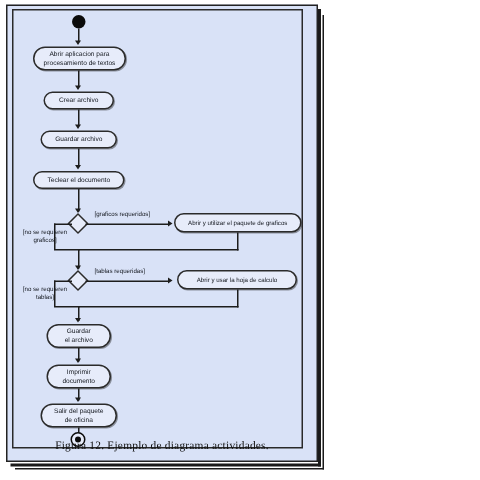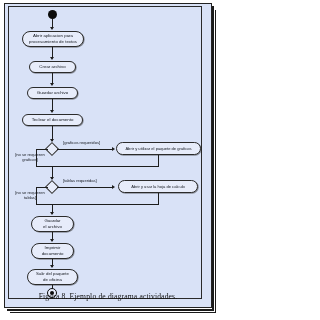--- a/index.html
+++ b/index.html
@@ -282,15 +282,15 @@
         <span>de oficina</span>
       </div>
     </div>
 
     <div class="vline" style="left:52px; top:285px; height:4px;"></div>
 
     <div class="end-node" style="left:47px; top:288px;"></div>
 
   </div>
 
-  <div class="caption">Figura 8. Ejemplo de diagrama actividades.</div>
+  <div class="caption">Figura 12. Ejemplo de diagrama actividades.</div>
 
 </div>
 
 </body></html>

